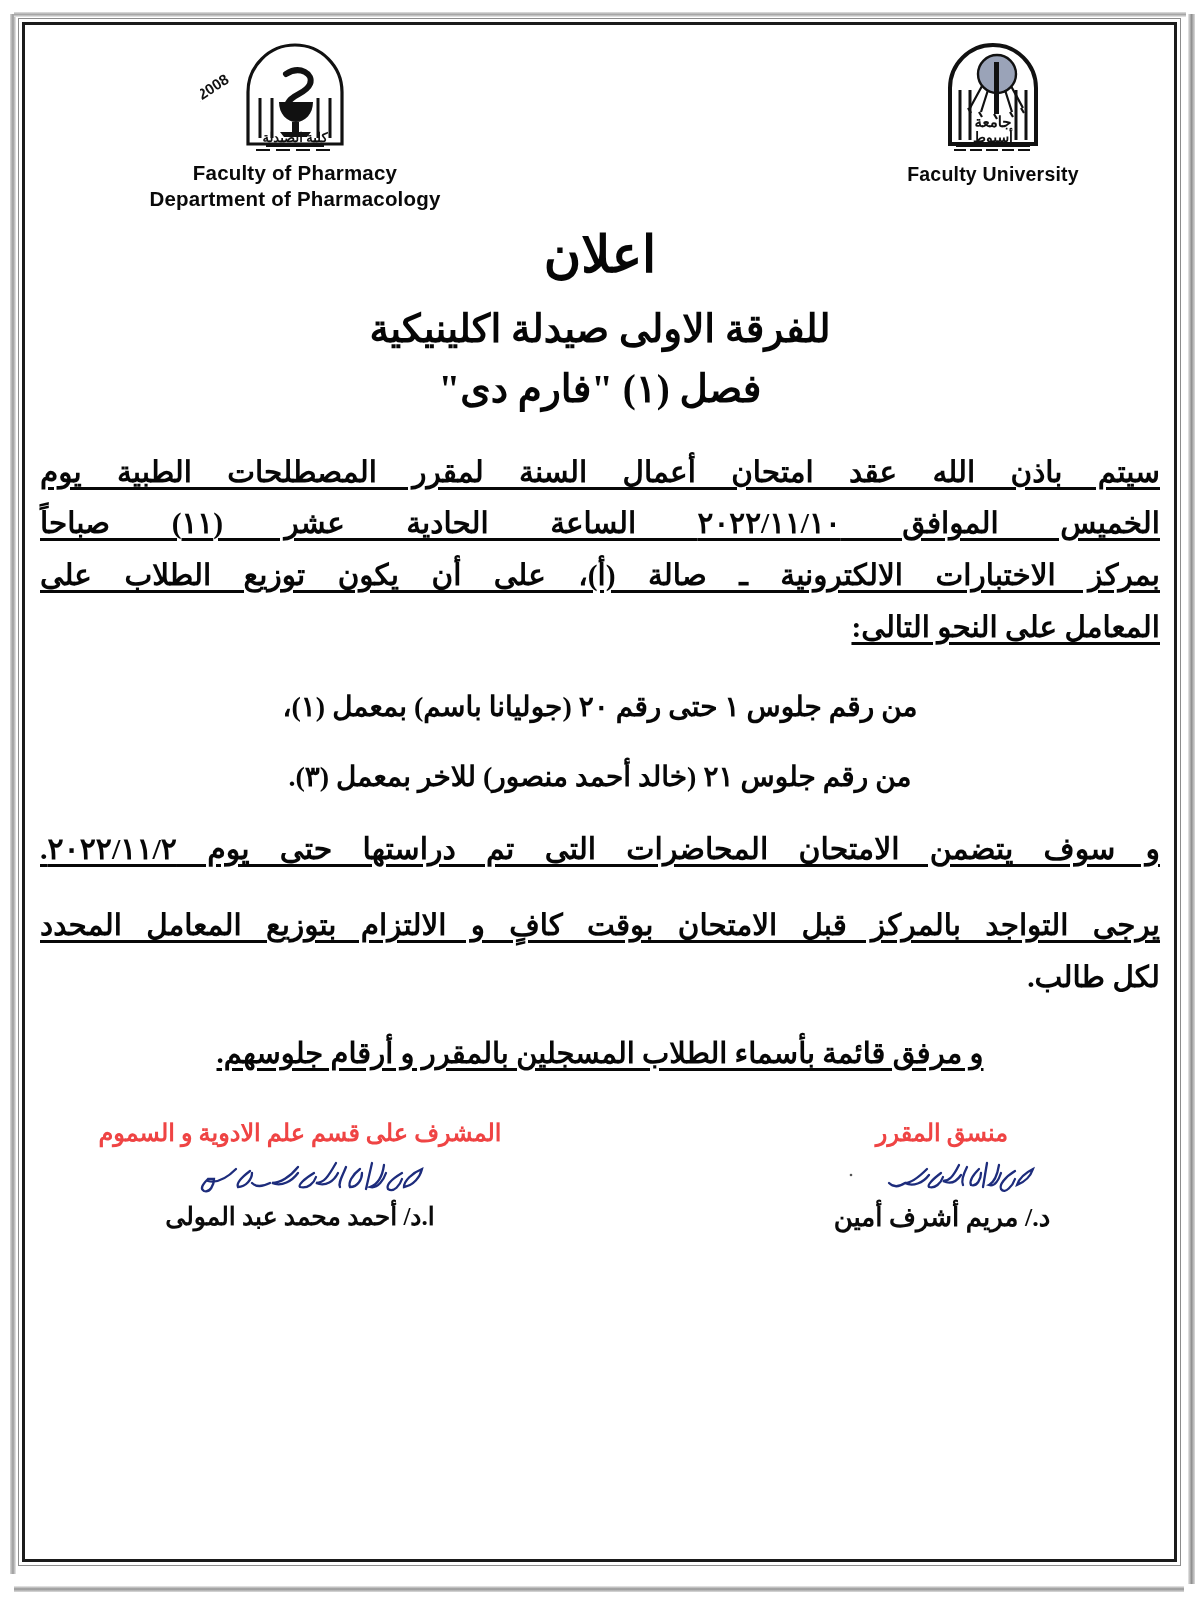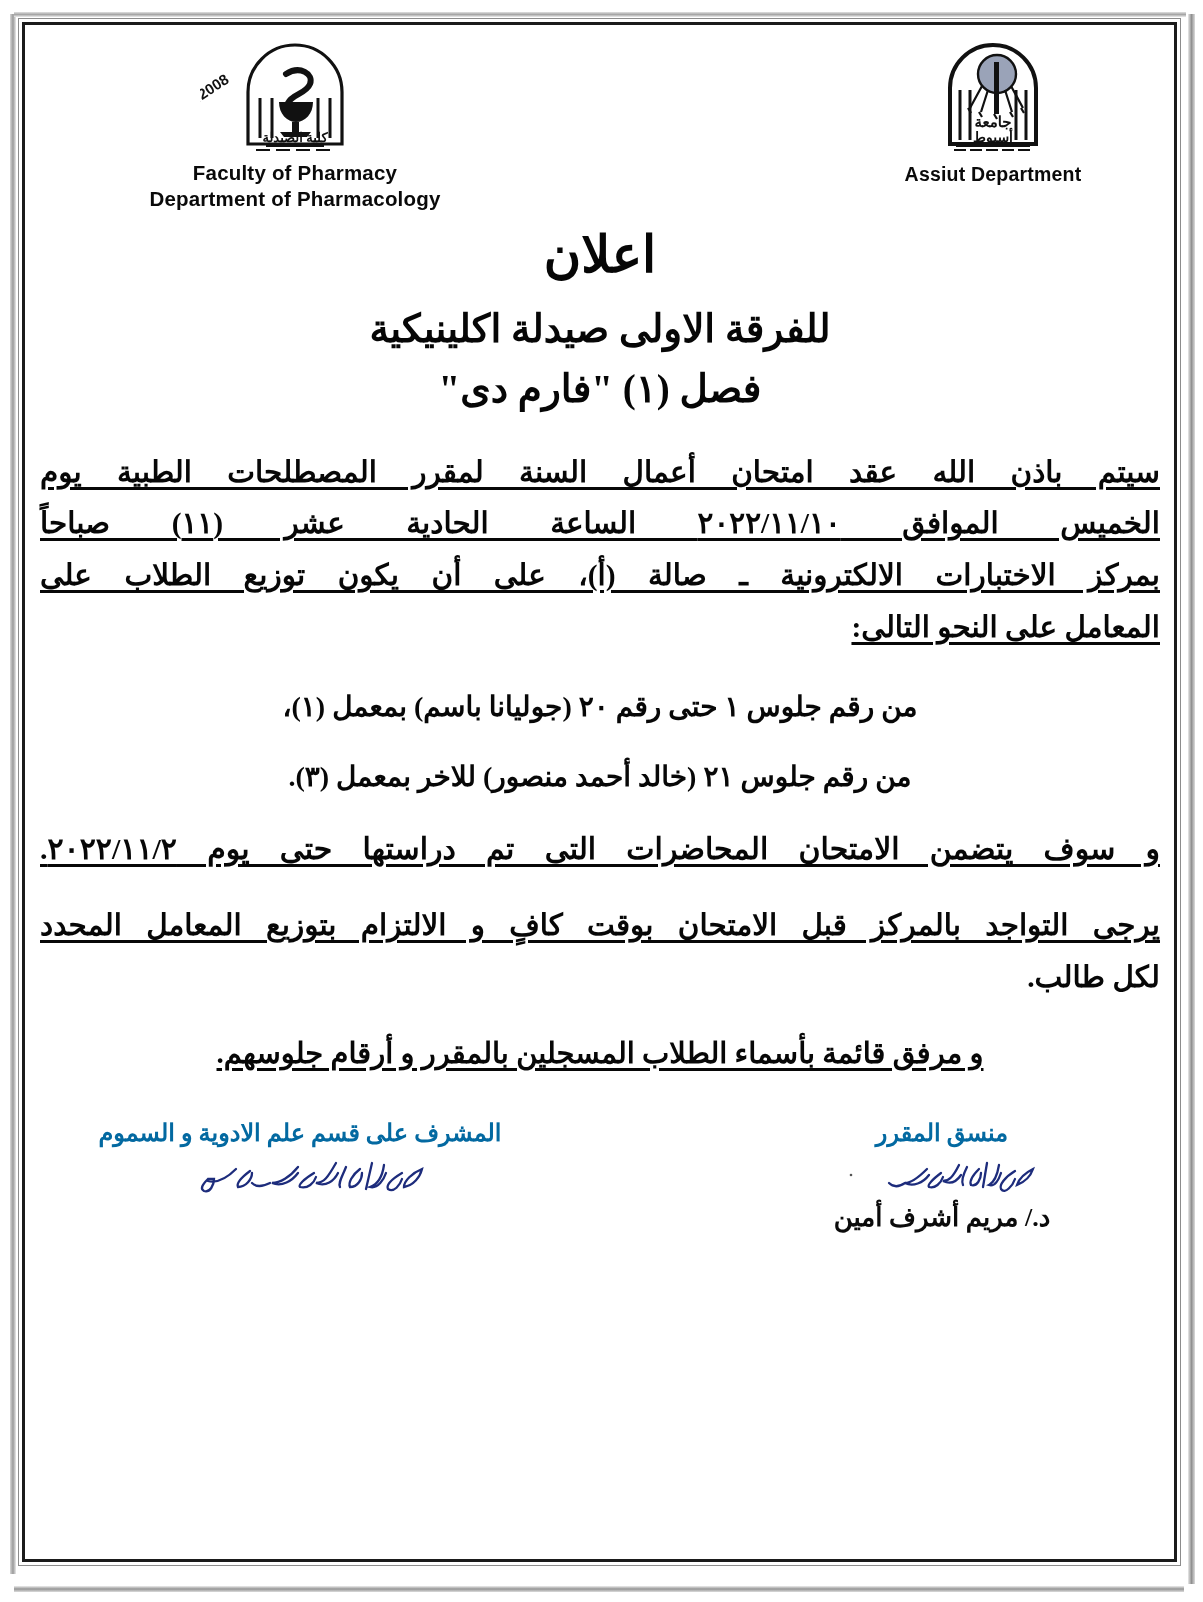--- a/index.html
+++ b/index.html
@@ -184,21 +184,21 @@
   }
   .sig {
     position: absolute;
     text-align: center;
   }
   .sig-right { right: 18px; width: 400px; }
   .sig-left  { left: 10px; width: 500px; }
   .sig-role {
     font-size: 24px;
     font-weight: bold;
-    color: #0369a1;
+    color: #ef4444;
     line-height: 1.3;
   }
   .sig-ink {
     height: 52px;
     position: relative;
   }
   .sig-ink svg { display: block; margin: 0 auto; }
   .sig-name {
     font-size: 26px;
     font-weight: bold;
@@ -269,21 +269,21 @@
             </g>
             <rect x="76" y="32" width="5" height="52" fill="#111"></rect>
             <text x="75" y="97" text-anchor="middle" fill="#111" font-family="Liberation Serif, serif" font-size="15" font-weight="bold">جامعة</text>
             <text x="75" y="112" text-anchor="middle" fill="#111" font-family="Liberation Serif, serif" font-size="14" font-weight="bold">أسيوط</text>
             <g fill="none" stroke="#111" stroke-width="2">
               <path d="M38 116 h74"></path>
               <path d="M36 120 h12 M52 120 h12 M68 120 h12 M84 120 h12 M100 120 h12"></path>
             </g>
           </svg>
         </div>
-        <div class="org-name">Assiut Department</div>
+        <div class="org-name">Faculty University</div>
       </div>
 
     </div>
 
     <div class="titles">
       <div class="title-main">اعلان</div>
       <div class="title-sub">للفرقة الاولى صيدلة اكلينيكية</div>
       <div class="title-sub2">فصل (١) "فارم دى"</div>
     </div>
 
@@ -346,18 +346,19 @@
               <path d="M186 14 c-8 14 -12 20 -20 20 c10 4 18 -2 22 -10"></path>
               <path d="M164 24 c-10 6 -16 12 -14 14 c8 2 14 -4 16 -10"></path>
               <path d="M148 18 c-8 10 -18 16 -26 16 c10 4 20 -2 26 -10"></path>
               <path d="M120 34 c-8 4 -14 4 -18 0"></path>
               <path d="M100 22 c-8 6 -14 12 -12 16 c8 0 14 -8 14 -14"></path>
               <path d="M86 20 c-10 10 -20 14 -28 12"></path>
               <path d="M58 30 c-6 6 -8 10 -4 12 c6 2 10 -6 10 -12 z"></path>
             </g>
           </svg>
         </div>
+        <div class="sig-name">ا.د/ أحمد محمد عبد المولى</div>
       </div>
 
     </div>
 
   </div>
 </div>
 
 </body></html>

